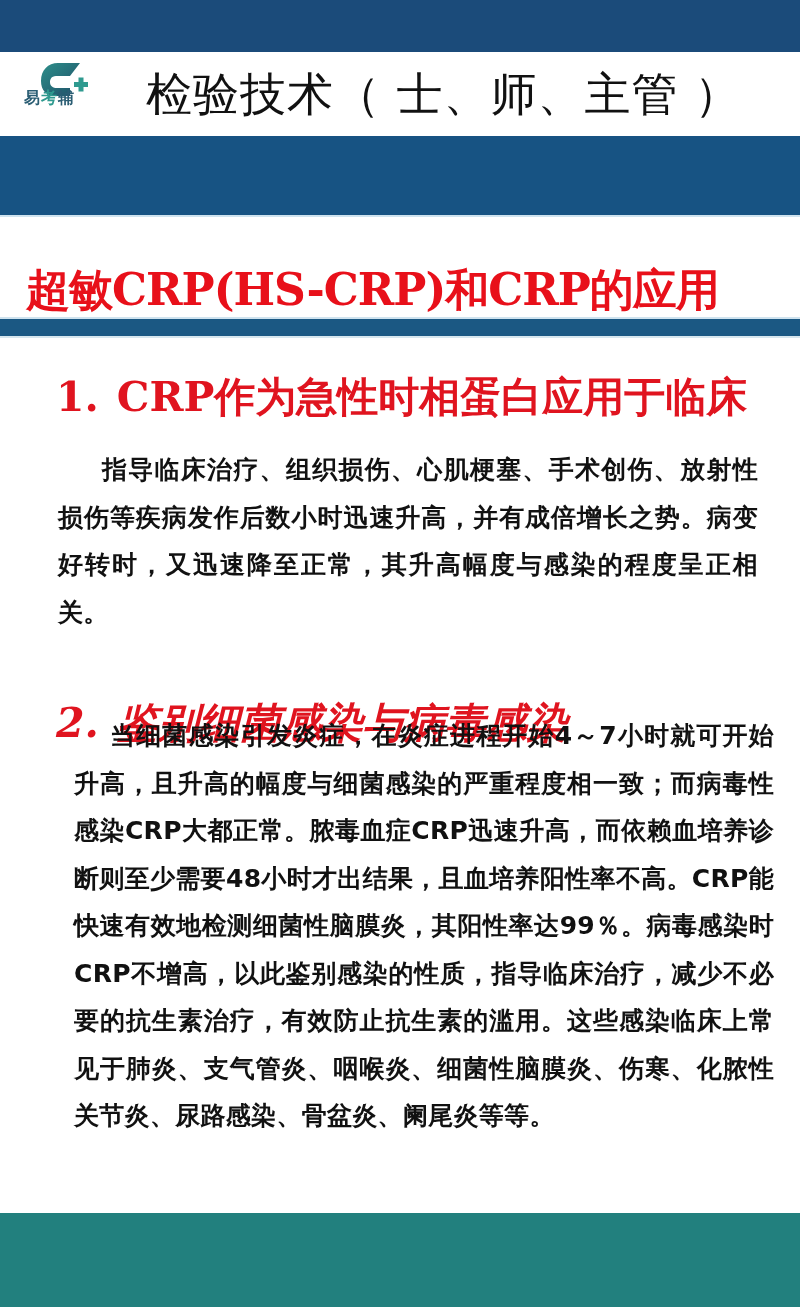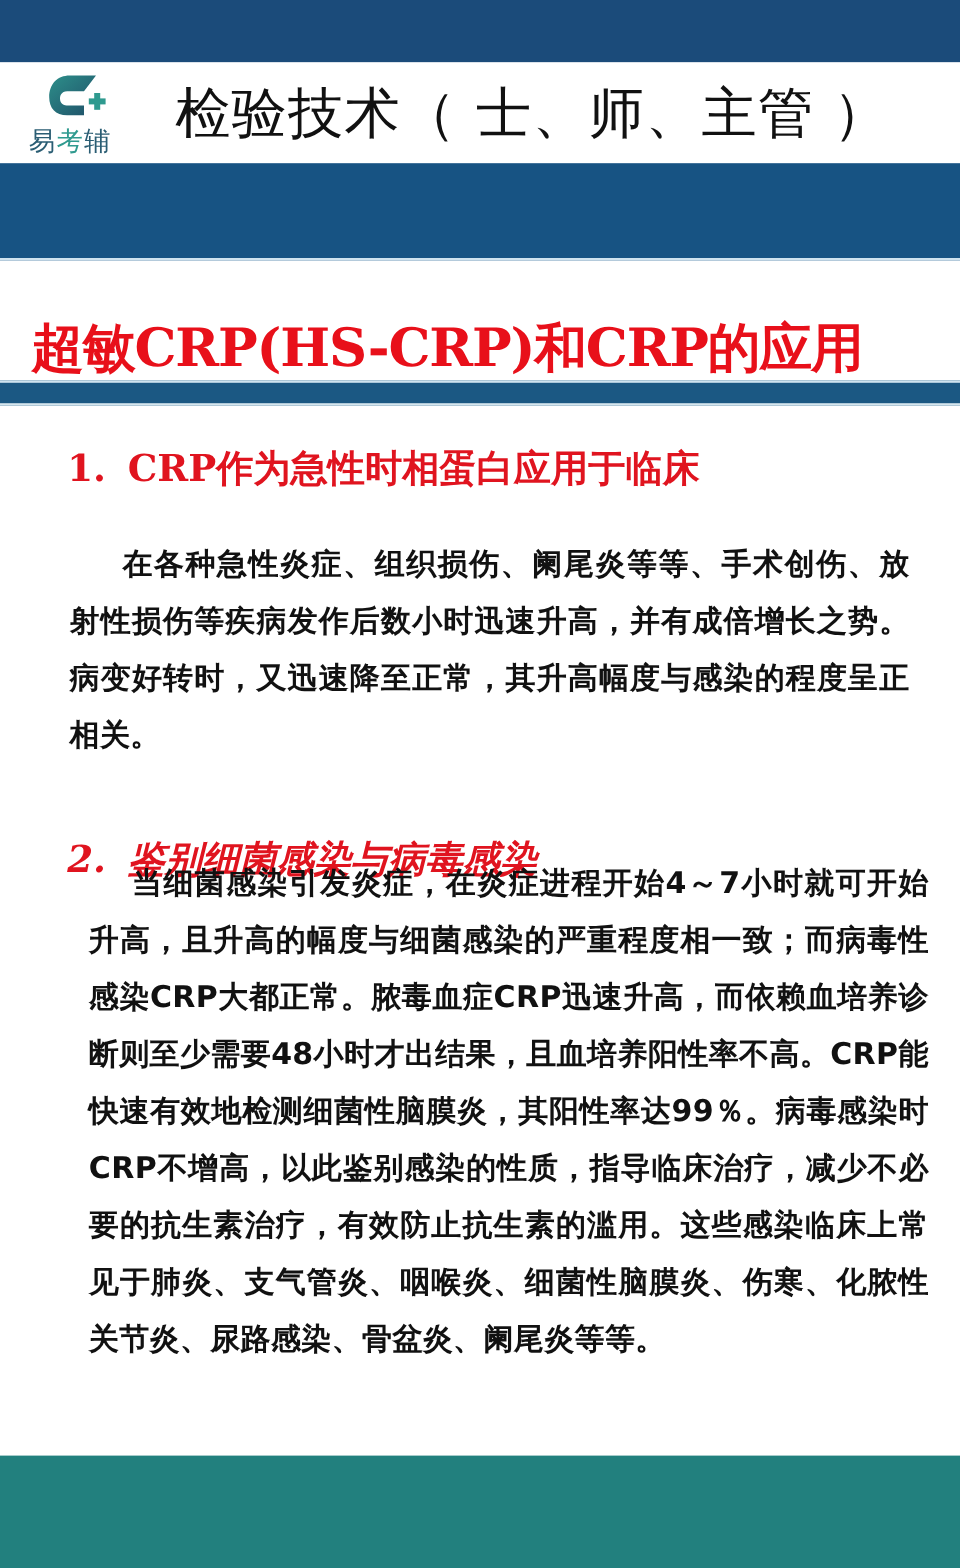--- a/index.html
+++ b/index.html
@@ -8,30 +8,30 @@
 
   .band-top { position: absolute; left: 0; top: 0; width: 800px; height: 52px; background: #1b4b7a; }
   .header-bar { position: absolute; left: 0; top: 52px; width: 800px; height: 84px; background: #ffffff; }
   .band-mid { position: absolute; left: 0; top: 136px; width: 800px; height: 81px; background: #175383; border-bottom: 2px solid #cfe3ef; }
   .title-bar { position: absolute; left: 0; top: 219px; width: 800px; height: 98px; background: #ffffff; }
   .band-stripe { position: absolute; left: 0; top: 317px; width: 800px; height: 21px; background: #1b5883; border-top: 2px solid #cfe3ef; border-bottom: 2px solid #d6e6ee; }
   .band-bottom { position: absolute; left: 0; top: 1213px; width: 800px; height: 94px; background: #22807e; }
 
   .logo { position: absolute; left: 22px; top: 60px; width: 80px; height: 70px; }
   .logo svg { position: absolute; left: 14px; top: 0; }
-  .logo-text { position: absolute; left: 2px; top: 43px; font-size: 22px; font-weight: normal; letter-spacing: 1px; white-space: nowrap; }
+  .logo-text { position: absolute; left: 2px; top: 28px; font-size: 16px; font-weight: bold; letter-spacing: 1px; white-space: nowrap; }
   .logo-text .c1 { color: #2a5d73; }
   .logo-text .c2 { color: #2f9a8f; }
   .logo-text .c3 { color: #2a5d73; }
 
   .course-title { position: absolute; left: 146px; top: 64px; font-size: 46px; color: #111; white-space: nowrap; letter-spacing: 1px; font-family: "DejaVu Sans", sans-serif; text-align: center; }
 
   .page-title { position: absolute; left: 26px; top: 236px; width: 760px; font-size: 44px; font-weight: bold; color: #e8101a; white-space: nowrap; font-family: "DejaVu Serif", "Liberation Serif", serif; letter-spacing: -1px; margin-top: 25px; }
 
-  .section-heading { position: absolute; left: 56px; font-size: 31px; font-weight: bold; color: #e0141f; white-space: nowrap; font-family: "DejaVu Serif", "Liberation Serif", serif; }
+  .section-heading { position: absolute; left: 56px; font-size: 41px; font-weight: bold; color: #e0141f; white-space: nowrap; font-family: "DejaVu Serif", "Liberation Serif", serif; }
   .section-heading .num { margin-right: 18px; }
   .h1 { top: 370px; }
   .h2 { top: 696px; font-style: italic; }
 
   .paragraph { position: absolute; left: 58px; width: 700px; font-size: 25px; font-weight: bold; color: #111; line-height: 47.5px; text-indent: 44px; text-align: justify; letter-spacing: 0.3px; font-family: "DejaVu Sans", "Liberation Sans", sans-serif; }
   .p1 { top: 446px; }
   .p2 { top: 712px; text-indent: 36px; margin-left: 16px; }
 </style>
 </head>
 <body>
@@ -63,20 +63,20 @@
 <div class="band-mid"></div>
 
 <div class="title-bar"></div>
 <div class="page-title">超敏CRP(HS-CRP)和CRP的应用</div>
 
 <div class="band-stripe"></div>
 
 <div class="section-heading h1">
   <span class="num">1.</span><span>CRP作为急性时相蛋白应用于临床</span>
 </div>
-<p class="paragraph p1">在各种急性炎症、组织损伤、阑尾炎等等、手术创伤、放射性损伤等疾病发作后数小时迅速升高，并有成倍增长之势。病变好转时，又迅速降至正常，其升高幅度与感染的程度呈正相关。</p>
+<p class="paragraph p1">指导临床治疗、组织损伤、心肌梗塞、手术创伤、放射性损伤等疾病发作后数小时迅速升高，并有成倍增长之势。病变好转时，又迅速降至正常，其升高幅度与感染的程度呈正相关。</p>
 
 <div class="section-heading h2">
   <span class="num">2.</span><span>鉴别细菌感染与病毒感染</span>
 </div>
 <p class="paragraph p2">当细菌感染引发炎症，在炎症进程开始4～7小时就可开始升高，且升高的幅度与细菌感染的严重程度相一致；而病毒性感染CRP大都正常。脓毒血症CRP迅速升高，而依赖血培养诊断则至少需要48小时才出结果，且血培养阳性率不高。CRP能快速有效地检测细菌性脑膜炎，其阳性率达99％。病毒感染时CRP不增高，以此鉴别感染的性质，指导临床治疗，减少不必要的抗生素治疗，有效防止抗生素的滥用。这些感染临床上常见于肺炎、支气管炎、咽喉炎、细菌性脑膜炎、伤寒、化脓性关节炎、尿路感染、骨盆炎、阑尾炎等等。</p>
 
 <div class="band-bottom"></div>
 
 </body></html>

